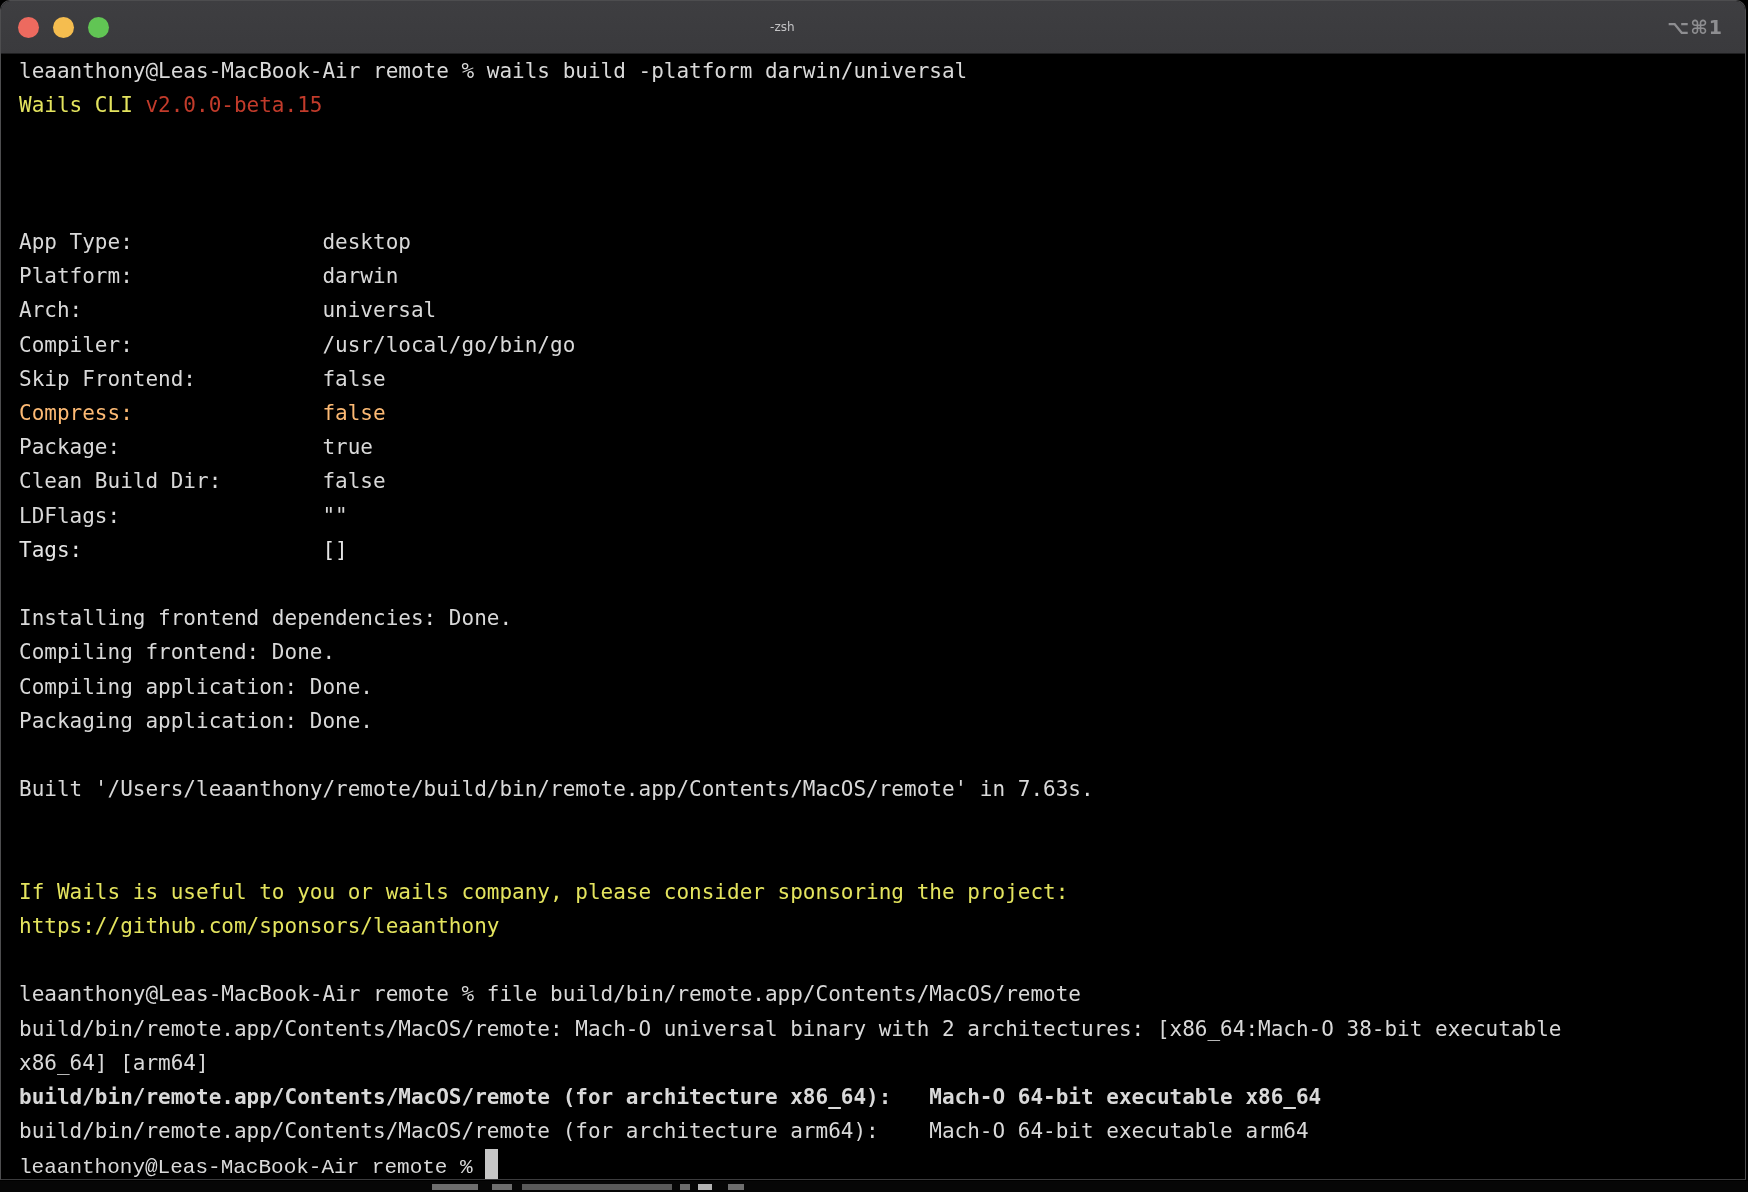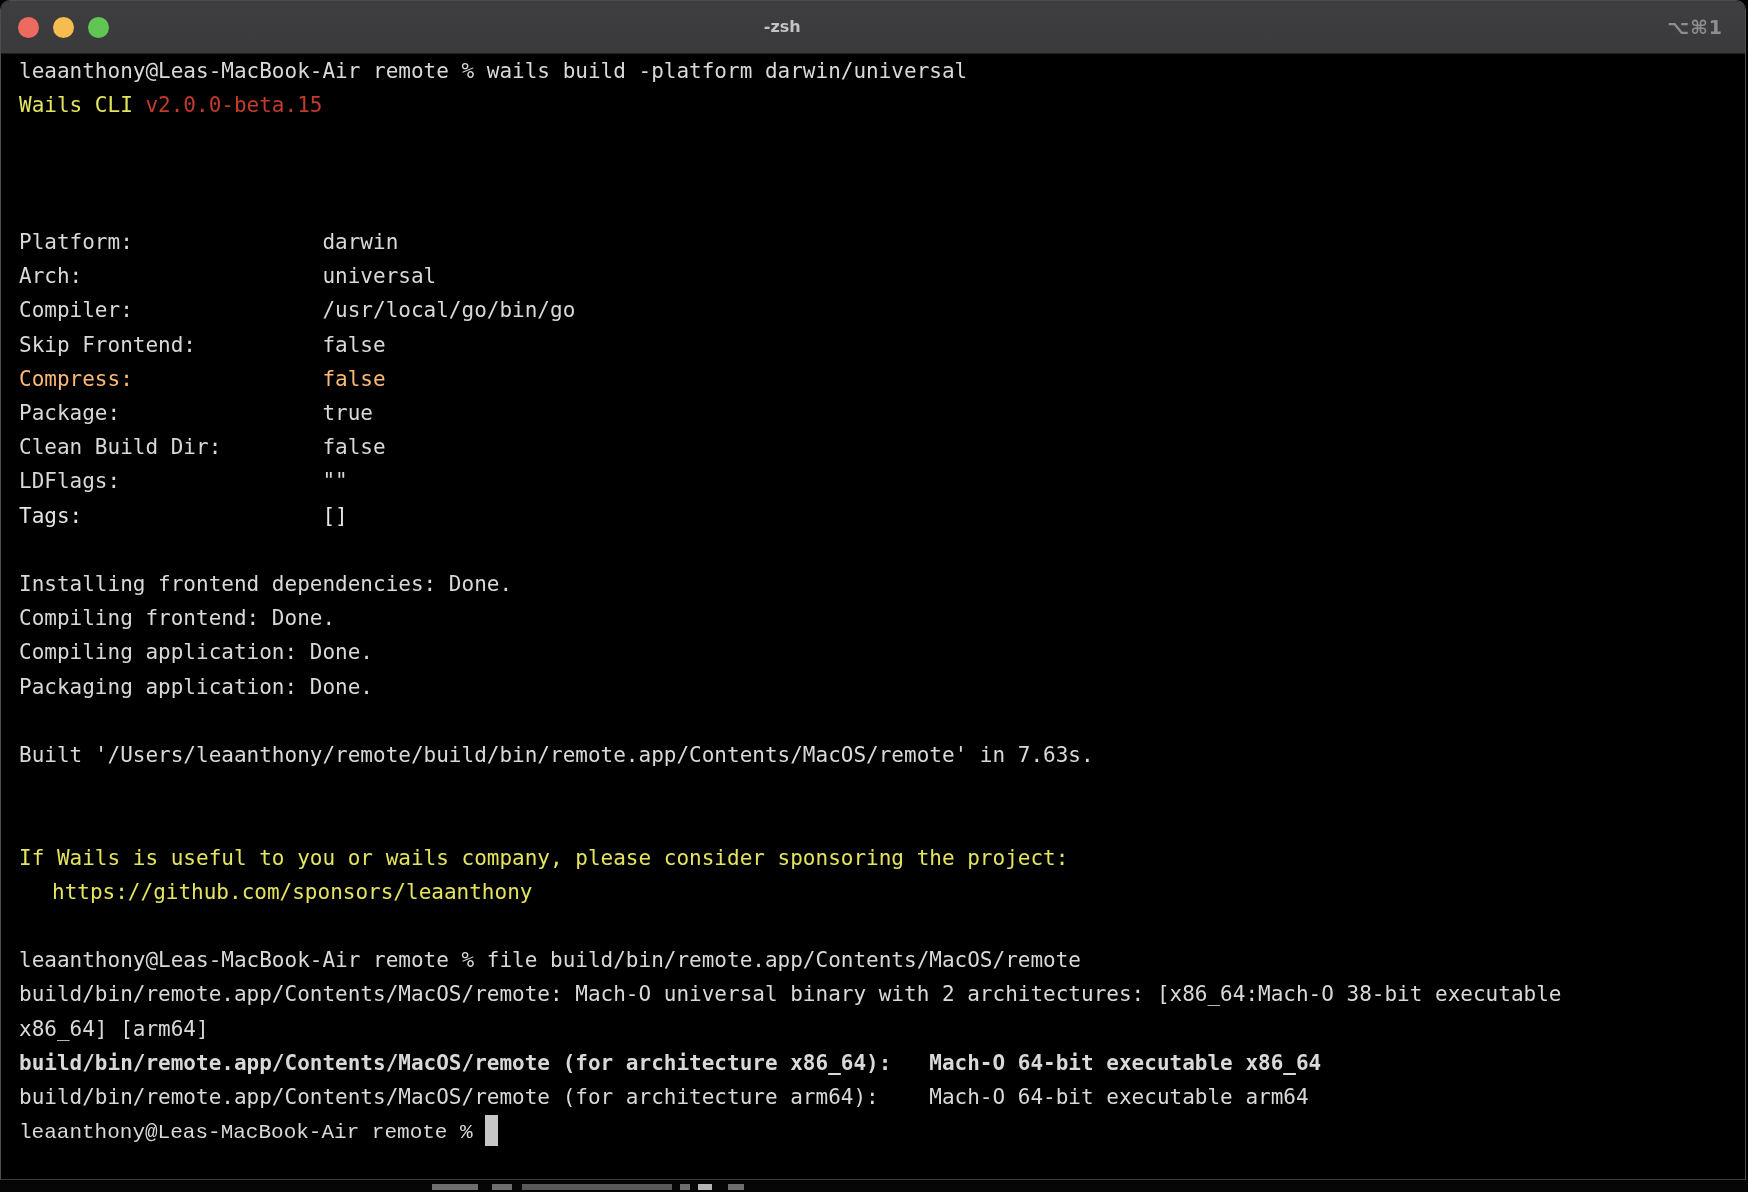--- a/index.html
+++ b/index.html
@@ -45,22 +45,22 @@
     padding: 0;
     cursor: default;
   }
   .window-title {
     position: absolute;
     left: 44.8%;
     transform: translateX(-50%);
     top: 0;
     line-height: 52px;
     font-family: "DejaVu Sans", sans-serif;
-    font-weight: bold;
-    font-size: 16px;
+    font-weight: normal;
+    font-size: 12px;
     color: #c4c4c6;
     white-space: nowrap;
   }
   .window-shortcut {
     position: absolute;
     right: 22px;
     top: 0;
     line-height: 52px;
     font-family: "DejaVu Sans", sans-serif;
     font-weight: bold;
@@ -121,40 +121,41 @@
     </div>
     <div class="window-title" style="color: rgb(196, 196, 198);">-zsh</div>
     <div class="window-shortcut" style="color: rgb(142, 142, 145);">⌥⌘1</div>
   </div>
   <div class="terminal">
       <div class="line"><span style="color: rgb(217, 217, 217);">leaanthony@Leas-MacBook-Air remote % wails build -platform darwin/universal</span></div>
       <div class="line"><span style="color: rgb(228, 228, 94);">Wails CLI </span><span style="color: rgb(194, 59, 43);">v2.0.0-beta.15</span></div>
       <div class="line"></div>
       <div class="line"></div>
       <div class="line"></div>
+      <div class="line"><span style="color: rgb(217, 217, 217);">App Type:               desktop</span></div>
       <div class="line"><span style="color: rgb(217, 217, 217);">Platform:               darwin</span></div>
       <div class="line"><span style="color: rgb(217, 217, 217);">Arch:                   universal</span></div>
       <div class="line"><span style="color: rgb(217, 217, 217);">Compiler:               /usr/local/go/bin/go</span></div>
       <div class="line"><span style="color: rgb(217, 217, 217);">Skip Frontend:          false</span></div>
       <div class="line"><span style="color: #fdba74;">Compress:               false</span></div>
       <div class="line"><span style="color: rgb(217, 217, 217);">Package:                true</span></div>
       <div class="line"><span style="color: rgb(217, 217, 217);">Clean Build Dir:        false</span></div>
       <div class="line"><span style="color: rgb(217, 217, 217);">LDFlags:                ""</span></div>
       <div class="line"><span style="color: #e5e5e5;">Tags:                   []</span></div>
       <div class="line"></div>
       <div class="line"><span style="color: rgb(217, 217, 217);">Installing frontend dependencies: Done.</span></div>
       <div class="line"><span style="color: rgb(217, 217, 217);">Compiling frontend: Done.</span></div>
       <div class="line"><span style="color: rgb(217, 217, 217);">Compiling application: Done.</span></div>
       <div class="line"><span style="color: rgb(217, 217, 217);">Packaging application: Done.</span></div>
       <div class="line"></div>
       <div class="line"><span style="color: rgb(217, 217, 217);">Built '/Users/leaanthony/remote/build/bin/remote.app/Contents/MacOS/remote' in 7.63s.</span></div>
       <div class="line"></div>
       <div class="line"></div>
       <div class="line"><span style="color: rgb(228, 228, 94);">If Wails is useful to you or wails company, please consider sponsoring the project:</span></div>
-      <div class="line"><span style="color: rgb(228, 228, 94); margin-left: 33px;">https://github.com/sponsors/leaanthony</span></div>
+      <div class="line"><span style="color: rgb(228, 228, 94);">https://github.com/sponsors/leaanthony</span></div>
       <div class="line"></div>
       <div class="line"><span style="color: rgb(217, 217, 217);">leaanthony@Leas-MacBook-Air remote % file build/bin/remote.app/Contents/MacOS/remote</span></div>
       <div class="line"><span style="color: rgb(217, 217, 217);">build/bin/remote.app/Contents/MacOS/remote: Mach-O universal binary with 2 architectures: [x86_64:Mach-O 38-bit executable</span></div>
       <div class="line"><span style="color: rgb(217, 217, 217);">x86_64] [arm64]</span></div>
       <div class="line"><span style="color: rgb(217, 217, 217); font-weight: bold;">build/bin/remote.app/Contents/MacOS/remote (for architecture x86_64):   Mach-O 64-bit executable x86_64</span></div>
       <div class="line"><span style="color: rgb(217, 217, 217);">build/bin/remote.app/Contents/MacOS/remote (for architecture arm64):    Mach-O 64-bit executable arm64</span></div>
       <div class="line"><span style="color: rgb(217, 217, 217); font-family: Liberation Mono, monospace;">leaanthony@Leas-MacBook-Air remote % </span><span class="cursor" style="background: rgb(198, 198, 198);"></span></div>
     </div>
 </div>
 

